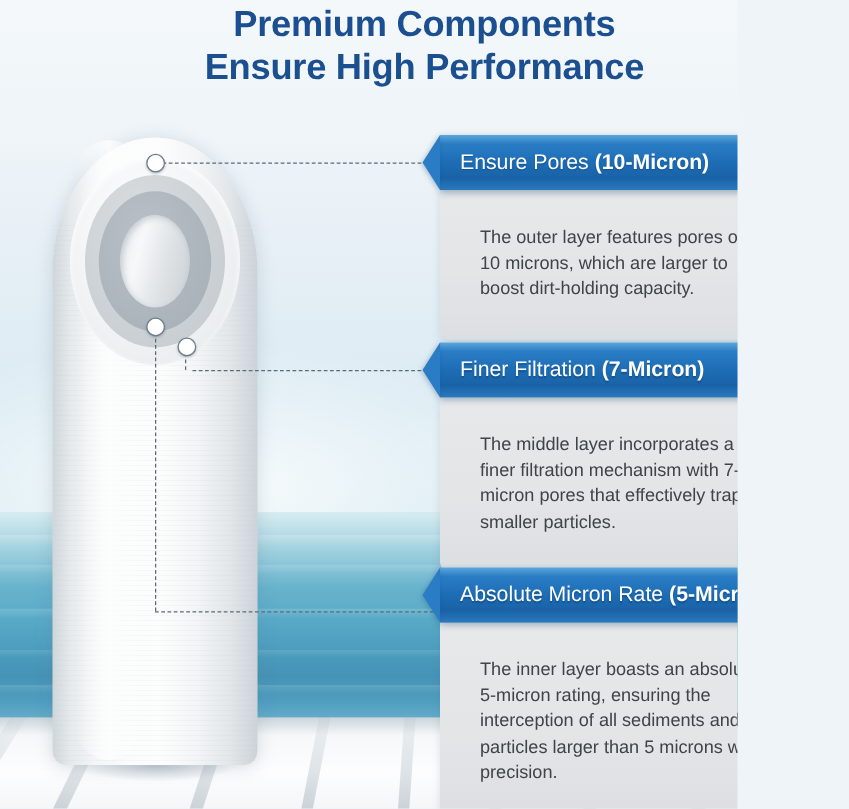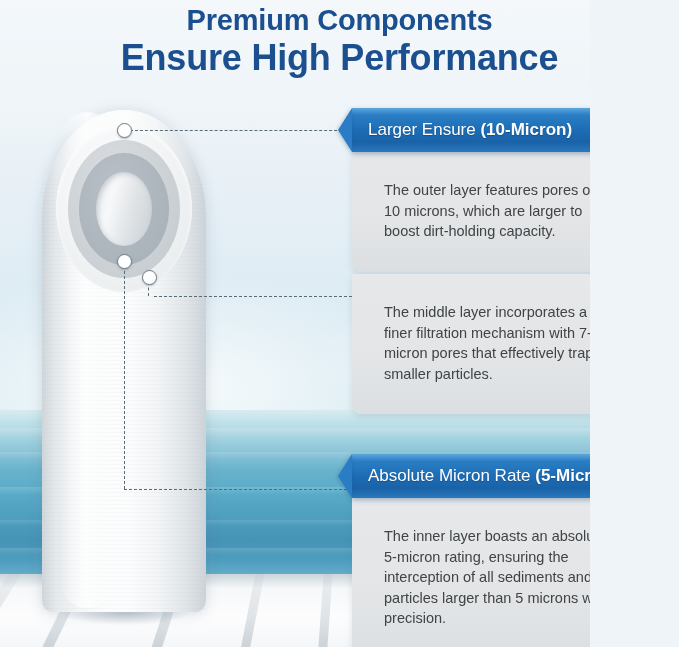--- a/index.html
+++ b/index.html
@@ -109,21 +109,21 @@
     box-shadow:0 1px 2px rgba(60,80,95,.35);
   }
 
   
   .title{
     position:absolute;left:0;top:0;width:679px;text-align:center;
     color:#1b4f8f;font-weight:bold;letter-spacing:-.2px;
     line-height:1.18;padding-top:3px;
   }
   .title .l1{display:block;font-size:29px;}
-  .title .l2{display:block;font-size:36px;}
+  .title .l2{display:block;font-size:29px;}
 
   
   .callout{position:absolute;width:305px;}
   .banner{
     position:relative;height:44px;
     margin-left:14px;
     border-radius:0 7px 7px 0;
     background:linear-gradient(180deg,#5ca7dd 0%,#2a7dc4 16%,#1c6cb4 52%,#1a62a7 78%,#2b79bd 100%);
     box-shadow:0 2px 5px rgba(25,70,115,.35);
     display:flex;align-items:center;
@@ -201,29 +201,34 @@
   <div class="dot" style="left:142px;top:270px;"></div>
 
   <div class="title">
     <span class="l1">Premium Components</span>
     <span class="l2">Ensure High Performance</span>
   </div>
 
   <div class="callout" style="left:338px;top:108px;">
     <div class="banner">
       <div class="banner-text">
-        <span>Larger Ensure </span><b>(10-Micron)</b>
+        <span>Ensure Pores </span><b>(10-Micron)</b>
       </div>
     </div>
     <div class="body">
       <p>The outer layer features pores of 10 microns, which are larger to boost dirt-holding capacity.</p>
     </div>
   </div>
 
   <div class="callout" style="left:338px;top:274px;">
+    <div class="banner">
+      <div class="banner-text">
+        <span>Finer Filtration </span><b>(7-Micron)</b>
+      </div>
+    </div>
     <div class="body">
       <p>The middle layer incorporates a finer filtration mechanism with 7-micron pores that effectively trap smaller particles.</p>
     </div>
   </div>
 
   <div class="callout" style="left:338px;top:454px;">
     <div class="banner">
       <div class="banner-text">
         <span>Absolute Micron Rate </span><b>(5-Micron)</b>
       </div>

